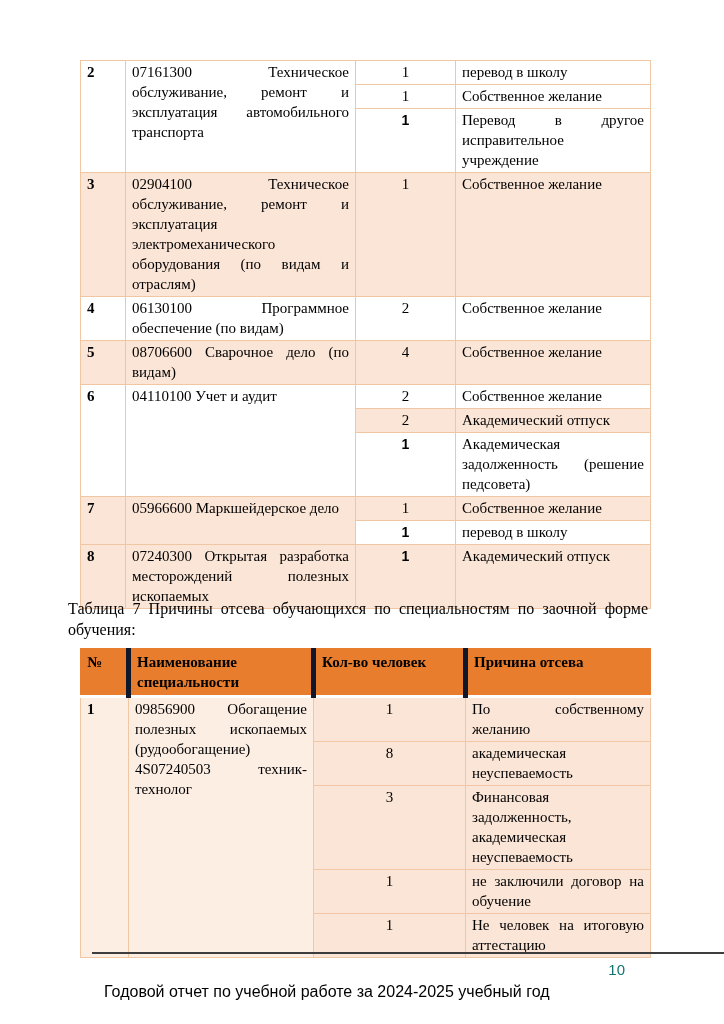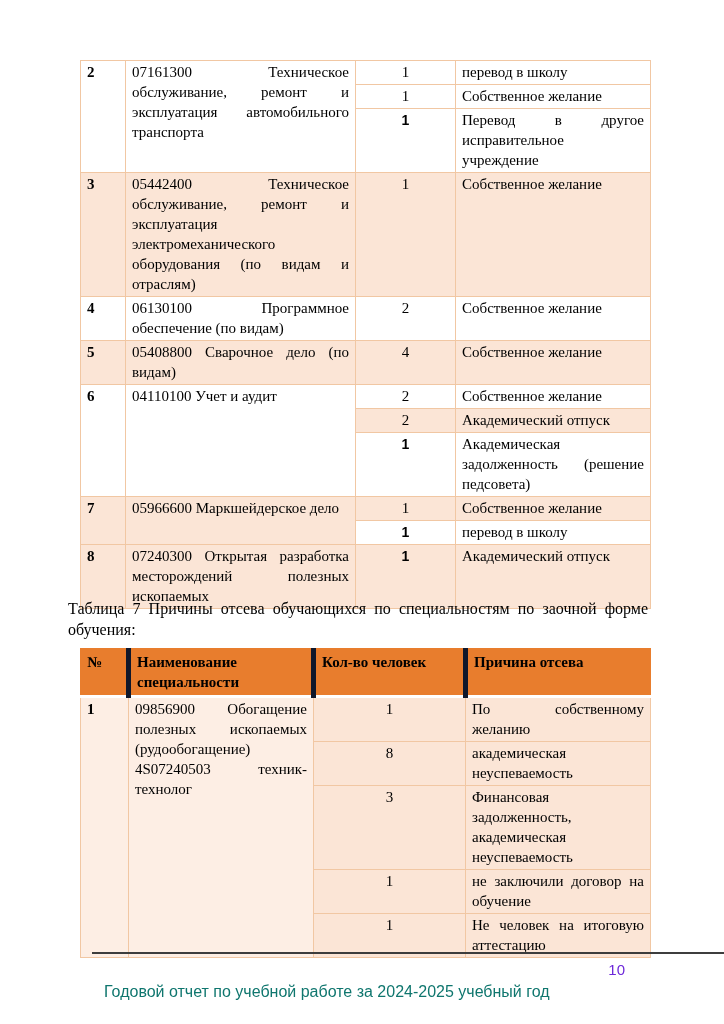--- a/index.html
+++ b/index.html
@@ -36,25 +36,25 @@
   .bcnt{font-family:"Liberation Sans",sans-serif;font-weight:700;font-size:14px;}
   
   .caption{
     position:absolute;left:68px;top:582px;width:580px;
     font-size:16px;line-height:21px;text-align:justify;
   }
   
   .rule{position:absolute;left:92px;top:952px;width:632px;height:2px;background:#3d3d3d;}
   .pageno{
     position:absolute;left:480px;top:961px;width:145px;text-align:right;
-    font-family:"Liberation Sans",sans-serif;font-size:15px;line-height:18px;color:#6d28d9;
+    font-family:"Liberation Sans",sans-serif;font-size:15px;line-height:18px;color:#0f766e;
   }
   .footer{
     position:absolute;left:104px;top:982px;width:560px;
-    font-family:"Liberation Sans",sans-serif;font-size:16px;line-height:20px;color:#0f766e;
+    font-family:"Liberation Sans",sans-serif;font-size:16px;line-height:20px;color:#000000;
   }
 </style>
 </head>
 <body>
 
 <div class="page">
 
   <table class="t1">
     <colgroup>
         <col style="width:45px">
@@ -74,35 +74,35 @@
         <td class="cnt white">1</td>
         <td class="rsn white">Собственное желание</td>
       </tr>
       <tr>
         <td class="cnt white bcnt">1</td>
         <td class="rsn white">Перевод в другое исправительное учреждение</td>
       </tr>
 
       <tr>
         <td class="num band">3</td>
-        <td class="spec band">05442400 Техническое обслуживание, ремонт и эксплуатация электромеханического оборудования (по видам и отраслям)</td>
+        <td class="spec band">02904100 Техническое обслуживание, ремонт и эксплуатация электромеханического оборудования (по видам и отраслям)</td>
         <td class="cnt band">1</td>
         <td class="rsn band">Собственное желание</td>
       </tr>
 
       <tr>
         <td class="num white">4</td>
         <td class="spec white">06130100 Программное обеспечение (по видам)</td>
         <td class="cnt white">2</td>
         <td class="rsn white">Собственное желание</td>
       </tr>
 
       <tr>
         <td class="num band">5</td>
-        <td class="spec band">05408800 Сварочное дело (по видам)</td>
+        <td class="spec band">08706600 Сварочное дело (по видам)</td>
         <td class="cnt band">4</td>
         <td class="rsn band">Собственное желание</td>
       </tr>
 
       <tr>
         <td class="num white" rowspan="3">6</td>
         <td class="spec white" rowspan="3">04110100 Учет и аудит</td>
         <td class="cnt white">2</td>
         <td class="rsn white">Собственное желание</td>
       </tr>

